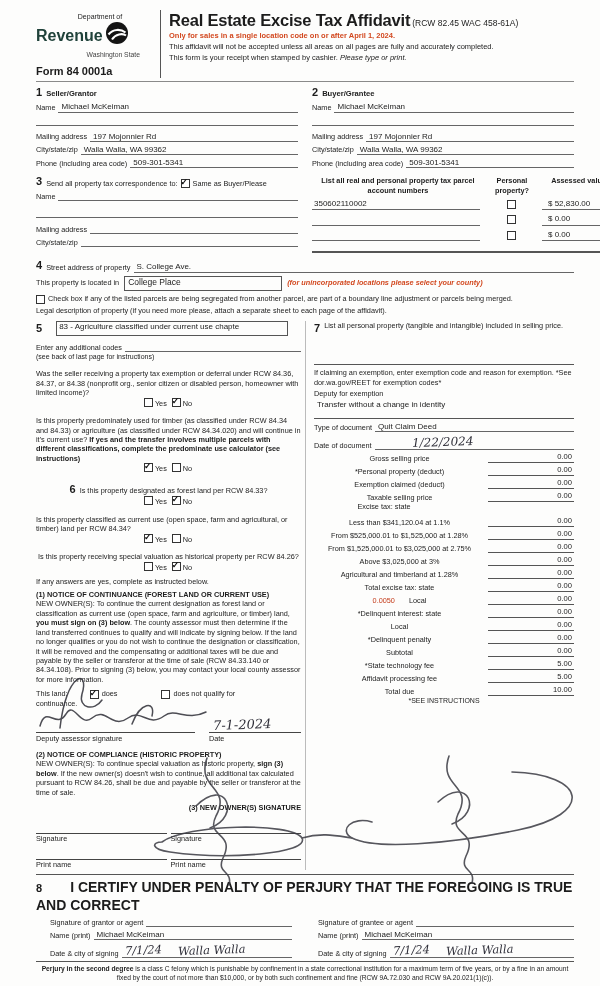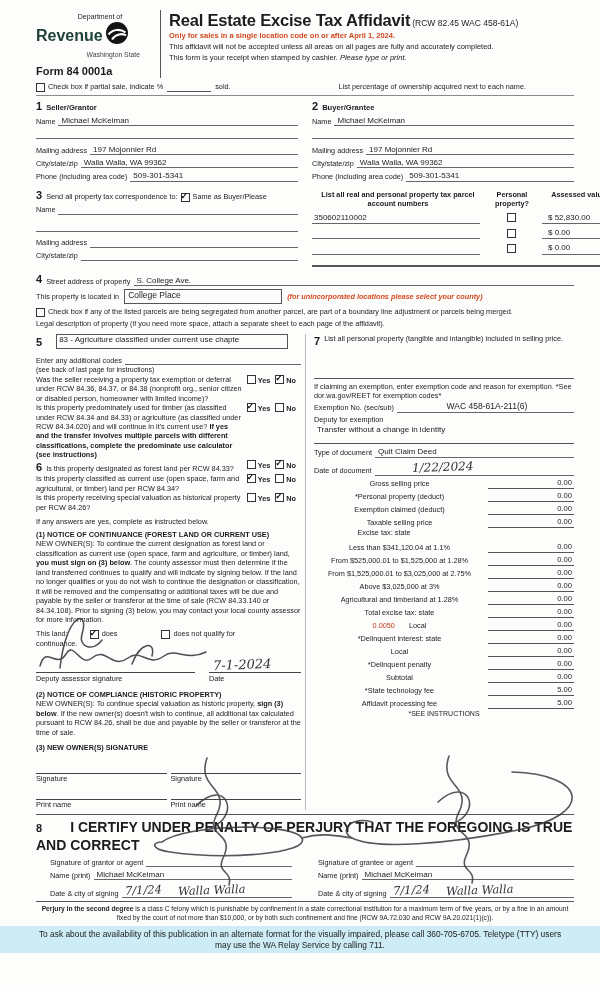--- a/index.html
+++ b/index.html
@@ -26,23 +26,23 @@
   .lbl{white-space:nowrap;padding-right:3px;}
   .val{flex:1;border-bottom:1px solid #666;font-size:8px;padding:0 0 0 3px;min-height:9px;line-height:1.15;}
   .secnum{font-weight:bold;font-size:11px;margin-right:4px;}
   .sectitle{font-weight:bold;font-size:7.6px;}
   .cols2{display:flex;}
   .colL{width:262px;flex:none;}
   .colR{flex:1;padding-left:14px;}
   
   .cb{display:inline-block;width:7px;height:7px;border:1px solid #333;vertical-align:-1px;position:relative;background:#fff;flex:none;}
   .cb.on::after{content:"✓";position:absolute;left:-1px;top:-3px;font-size:9px;font-weight:bold;color:#111;}
-  .ans{white-space:nowrap;padding-left:4px;font-weight:bold;}
+  .ans{white-space:nowrap;padding-left:4px;}
   .ans .anslbl{margin:0 5px 0 2px;}
-  .qp{display:flex;align-items:flex-start;margin-top:0;}
+  .qp{display:flex;align-items:center;margin-top:8px;flex-direction:column;}
   .qtext{flex:1;}
   
   .phead{display:flex;font-weight:bold;text-align:center;margin-top:2px;}
   .ph1{width:172px;}.ph2{width:56px;}.ph3{width:86px;}
   .prow{display:flex;align-items:flex-end;margin-top:4px;}
   .pv1{width:166px;border-bottom:1px solid #666;font-size:8px;min-height:9px;padding-left:2px;}
   .pv2{width:62px;text-align:center;}
   .pv3{width:86px;border-bottom:1px solid #666;font-size:8px;min-height:9px;padding-left:6px;text-align:left;}
   
   .locbox{border:1px solid #555;width:150px;height:13px;font-size:8.5px;padding:0 3px;margin:0 5px;}
@@ -101,27 +101,20 @@
       <div>
         <span class="ftitle">Real Estate Excise Tax Affidavit</span>
         <span class="fref">(RCW 82.45 WAC 458-61A)</span>
       </div>
       <div class="rednote red">Only for sales in a single location code on or after April 1, 2024.</div>
       <div class="hnote">This affidavit will not be accepted unless all areas on all pages are fully and accurately completed.</div>
       <div class="hnote"><span>This form is your receipt when stamped by cashier.</span> <i>Please type or print.</i></div>
     </div>
   </div>
 
-  <div style="display:flex;margin-top:4px;align-items:flex-end;">
-    <span class="cb"></span>
-    <span style="margin-left:3px;">Check box if partial sale, indicate %</span>
-    <span style="width:44px;border-bottom:1px solid #555;margin:0 4px;"></span>
-    <span>sold.</span>
-    <span style="flex:1;text-align:center;padding-left:60px;">List percentage of ownership acquired next to each name.</span>
-  </div>
   <hr class="hline">
 
   <div class="cols2">
     <div class="colL">
       <div><span class="secnum">1</span><span class="sectitle">Seller/Grantor</span></div>
       <div class="fline">
           <span class="lbl">Name</span>
           <span class="val">Michael McKeiman</span>
         </div>
       <div class="fline">
@@ -221,21 +214,21 @@
     </div>
     <div style="display:flex;align-items:center;margin-top:3px;">
       <span>This property is located in</span>
       <span class="locbox">College Place</span>
       <span class="red" style="font-style:italic;font-weight:bold;">(for unincorporated locations please select your county)</span>
     </div>
     <div style="display:flex;align-items:flex-start;margin-top:3px;">
       <span class="cb" style="margin-right:3px;margin-top:1px;"></span>
       <span>Check box if any of the listed parcels are being segregated from another parcel, are part of a boundary line adjustment or parcels being merged.</span>
     </div>
-    <div style="margin-top:2px;">Legal description of property (if you need more space, attach a separate sheet to each page of the affidavit).</div>
+    <div style="margin-top:2px;">Legal description of property (if you need more please, attach a separate sheet to each page of the affidavit).</div>
   </div>
 
   <div class="cols2" style="margin-top:6px;">
     <div class="mainL">
 
       <div style="display:flex;align-items:center;">
         <span class="secnum" style="margin-right:14px;">5</span>
         <span class="ddbox">83 - Agriculture classified under current use chapte</span>
       </div>
       <div class="fline" style="margin-top:6px;">
@@ -295,21 +288,21 @@
           </div>
       </div>
       <div class="siglbls">
         <span style="flex:1;">Deputy assessor signature</span>
         <span style="width:92px;margin-left:14px;">Date</span>
       </div>
 
       <div class="b" style="margin-top:6px;">(2) NOTICE OF COMPLIANCE (HISTORIC PROPERTY)</div>
       <div><span>NEW OWNER(S): To continue special valuation as historic property, </span><b>sign (3) below</b><span>. If the new owner(s) doesn't wish to continue, all additional tax calculated pursuant to RCW 84.26, shall be due and payable by the seller or transferor at the time of sale.</span></div>
 
-      <div class="b" style="text-align:left;margin-top:6px;">(3) NEW OWNER(S) SIGNATURE</div>
+      <div class="b" style="text-align:right;margin-top:6px;">(3) NEW OWNER(S) SIGNATURE</div>
       <div class="dual">
         <div class="half">
             <div class="sline"></div>
             <div>Signature</div>
           </div>
         <div class="half">
             <div class="sline"></div>
             <div>Signature</div>
           </div>
       </div>
@@ -326,24 +319,20 @@
     </div>
 
     <div class="mainR">
       <div style="display:flex;">
         <span class="secnum">7</span>
         <span>List all personal property (tangible and intangible) included in selling price.</span>
       </div>
       <div style="height:26px;"></div>
       <hr class="hline" style="border-color:#555;">
       <div style="margin-top:3px;">If claiming an exemption, enter exemption code and reason for exemption. *See dor.wa.gov/REET for exemption codes*</div>
-      <div class="fline" style="margin-top:1px;">
-        <span class="lbl">Exemption No. (sec/sub)</span>
-        <span class="val" style="text-align:center;font-size:8.5px;">WAC 458-61A-211(6)</span>
-      </div>
       <div style="margin-top:2px;">Deputy for exemption</div>
       <div style="font-size:8px;padding-left:3px;margin-top:1px;">Transfer without a change in identity</div>
       <hr class="hline" style="border-color:#555;margin-top:8px;">
       <div class="fline">
           <span class="lbl">Type of document</span>
           <span class="val">Quit Claim Deed</span>
         </div>
       <div class="fline" style="height:15px;">
           <span class="lbl">Date of document</span>
           <span class="val"><span class="hand" style="font-size:12px;margin-left:34px;">1/22/2024</span></span>
@@ -410,20 +399,24 @@
           <span class="mlbl">Subtotal</span>
           <span class="mline">0.00</span>
         </div>
       <div class="mrow">
           <span class="mlbl">*State technology fee</span>
           <span class="mline">5.00</span>
         </div>
       <div class="mrow">
           <span class="mlbl">Affidavit processing fee</span>
           <span class="mline">5.00</span>
+        </div>
+      <div class="mrow">
+          <span class="mlbl">Total due</span>
+          <span class="mline">10.00</span>
         </div>
 
       <div style="text-align:center;font-size:7px;">*SEE INSTRUCTIONS</div>
     </div>
   </div>
 
   <hr class="hline" style="border-color:#555;margin-top:4px;">
   <div>
     <div><span class="secnum">8</span><b style="font-size:14px;padding-left:24px;">I CERTIFY UNDER PENALTY OF PERJURY THAT THE FOREGOING IS TRUE AND CORRECT</b></div>
     <div class="s8cols">

